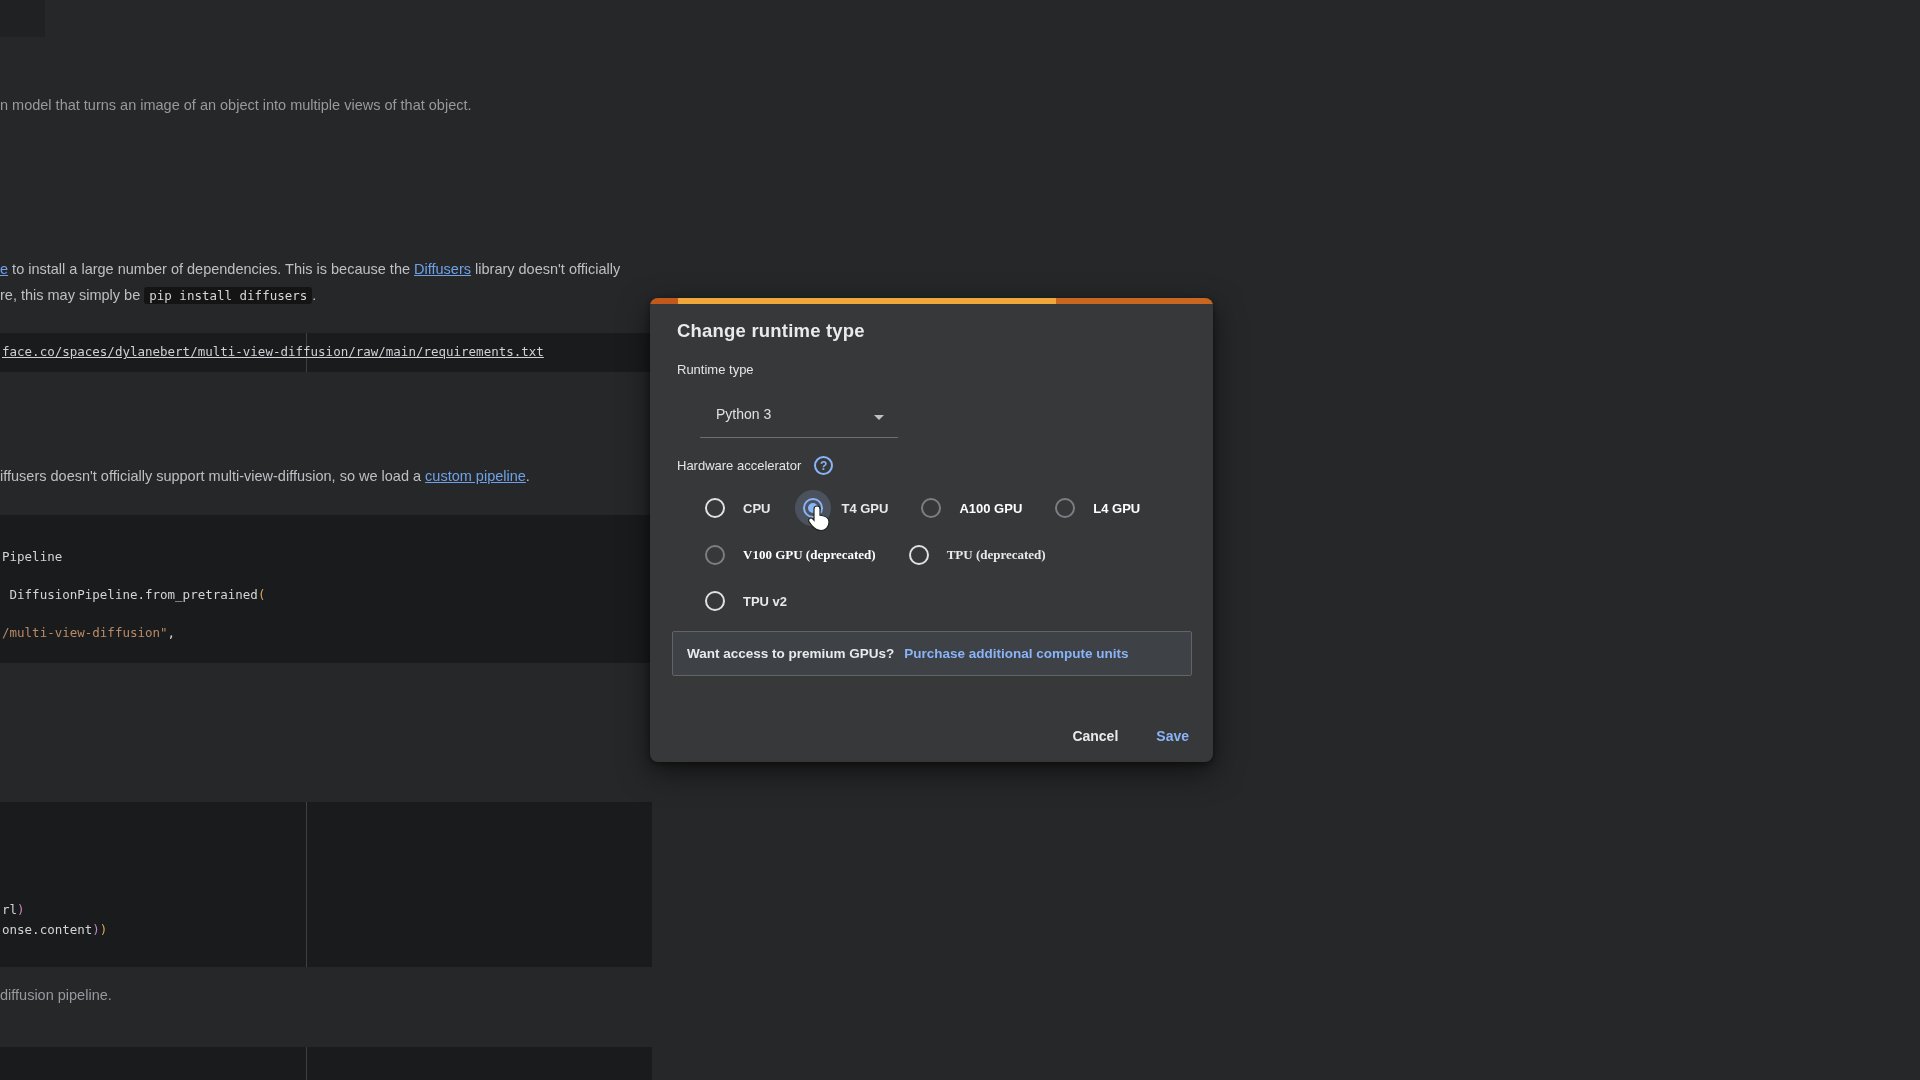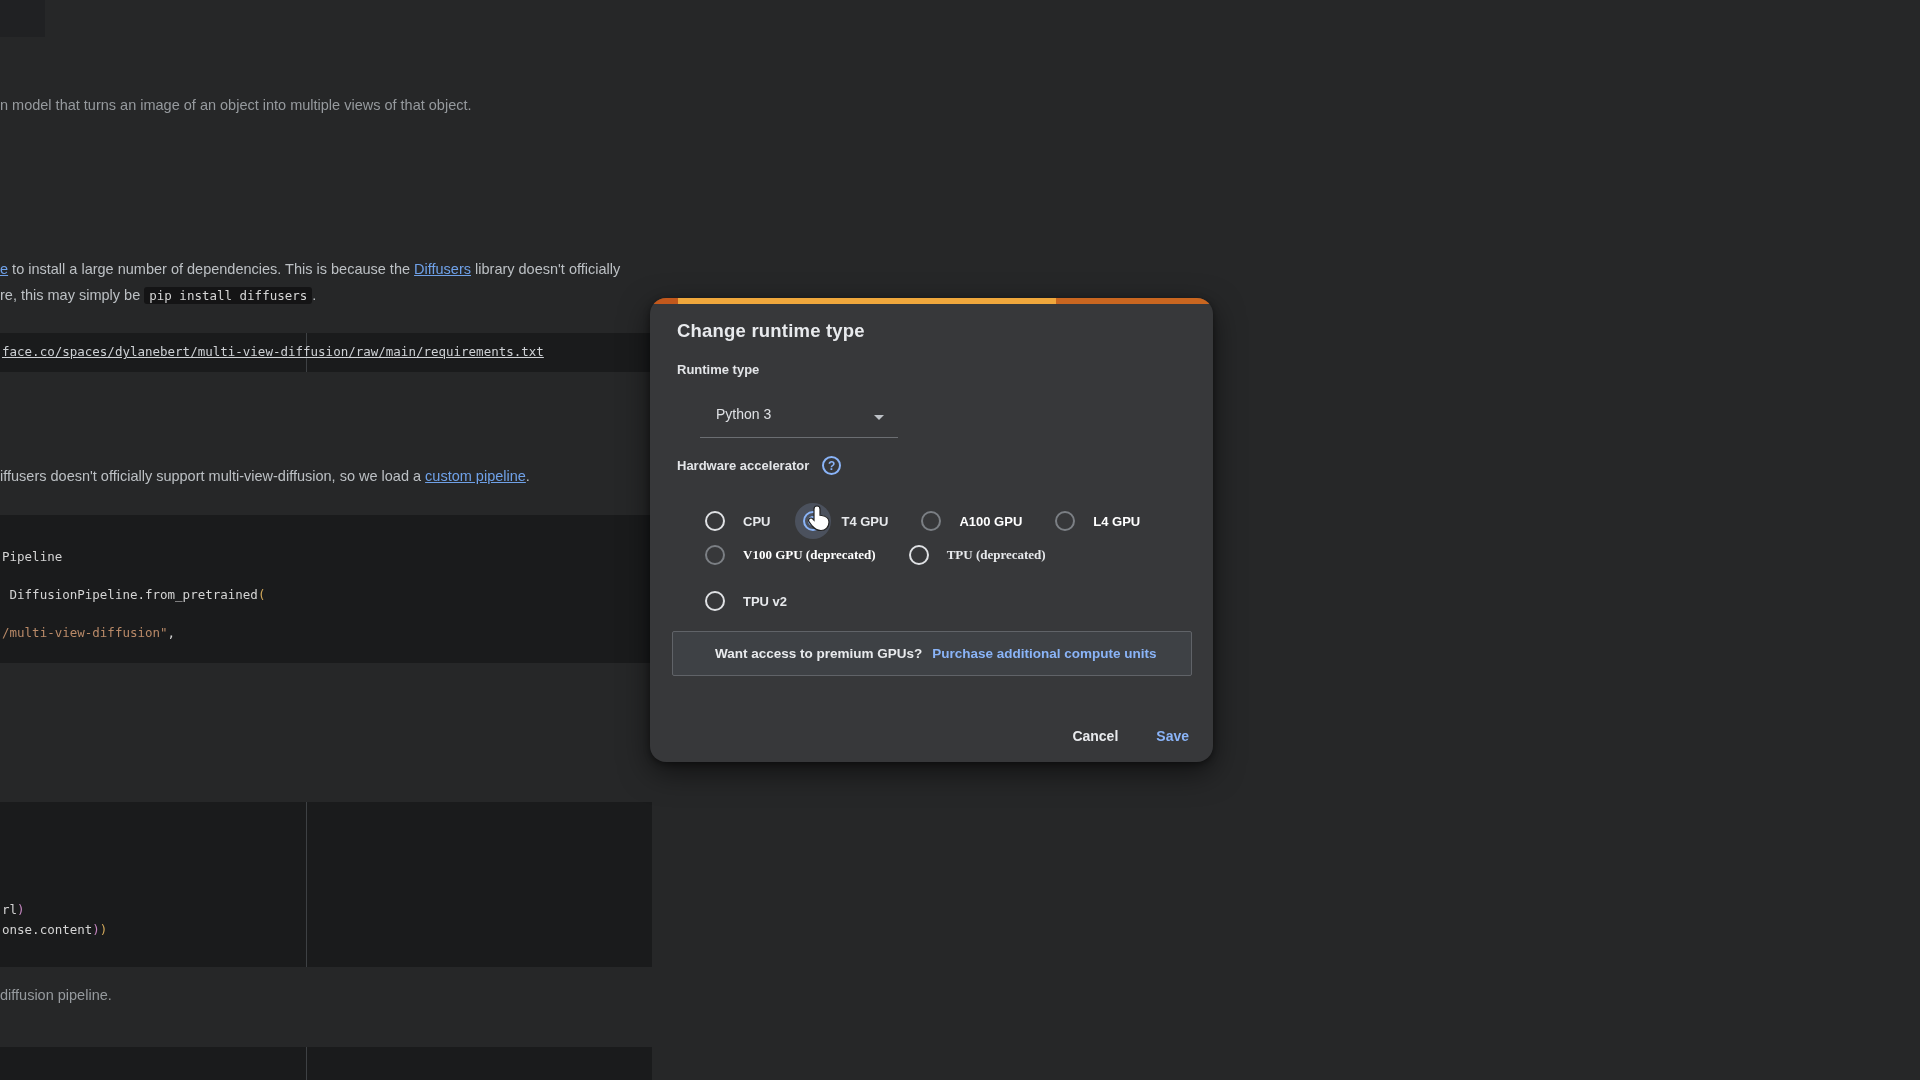--- a/index.html
+++ b/index.html
@@ -37,51 +37,51 @@
   .tok-plain { color:#d4d4d4; }
   .tok-string { color:#b98a68; }
   .tok-gold { color:#d2a85a; }
   .tok-purple { color:#c586c0; }
   .tok-codelink { color:#ced1d5; }
   .tok-underline { text-decoration:underline; }
 
   
   .dialog {
     left:650px; top:298px; width:563px; height:464px;
-    background:#37383a; border-radius:16px; overflow:hidden;
+    background:#37383a; border-radius:8px; overflow:hidden;
     box-shadow:0 10px 30px rgba(0,0,0,0.55), 0 2px 6px rgba(0,0,0,0.4);
   }
   .top-bar { position:absolute; left:0; top:0; right:0; height:6px; display:flex; }
   .top-bar .seg-l { width:28px; }
   .top-bar .seg-m { flex:1; }
   .top-bar .seg-r { width:157px; }
 
   .dialog-title { left:27px; top:22px; font-size:18.5px; font-weight:700; color:#e8eaed; letter-spacing:.2px; }
-  .field-label { left:27px; font-size:13px; font-weight:700; color:#e3e5e8; }
+  .field-label { left:27px; font-size:13px; font-weight:400; color:#e3e5e8; }
 
   .select {
     left:50px; top:98px; width:198px; height:42px; cursor:pointer;
   }
   .select-value { position:absolute; left:16px; top:10px; font-size:14px; color:#dfe1e5; }
   .select-underline { position:absolute; left:0; right:0; bottom:0; height:1px; background:#6b6e72; }
   .chevron {
     position:absolute; right:14px; top:19px; width:0; height:0;
     border-left:5px solid transparent; border-right:5px solid transparent;
     border-top:5px solid #bdc1c6;
   }
 
   .hw-row { left:27px; top:158px; display:flex; align-items:center; gap:13px; }
   .help-icon {
     width:19px; height:19px; border-radius:50%; border:2px solid #8ab4f8;
     color:#8ab4f8; font-size:12px; font-weight:700;
     display:flex; align-items:center; justify-content:center; cursor:pointer;
   }
 
   .radio-row { left:55px; display:flex; gap:33px; height:20px; align-items:center; }
-  .row-0 { top:213px;text-align:right; } .row-1 { top:247px;font-family:Liberation Serif, serif; } .row-2 { top:293px; }
+  .row-0 { top:200px;text-align:right; } .row-1 { top:247px;font-family:Liberation Serif, serif; } .row-2 { top:293px; }
   .radio-option { display:flex; align-items:center; gap:18px; cursor:pointer; position:relative; }
   .radio-circle {
     width:20px; height:20px; border-radius:50%; border:2px solid #dfe1e4;
     position:relative; flex:0 0 auto;
   }
   .radio-label { font-size:13px; font-weight:600; color:#e7e9ec; white-space:nowrap; }
   .radio-option.disabled .radio-circle { border-color:#7b7f84; }
   .radio-option.disabled .radio-label { color:#ffffff; }
   .radio-option.selected .radio-circle { border-color:#8ab4f8; }
   .radio-option.selected .radio-circle::after {
@@ -91,21 +91,21 @@
   .radio-option.hovered .halo {
     position:absolute; left:-8px; top:-8px; width:36px; height:36px; border-radius:50%;
     background:rgba(150,175,220,0.22);
   }
 
   .premium-banner {
     left:22px; top:333px; width:520px; height:45px;
     background:#3e4145; border:1px solid #606368; border-radius:2px;
     display:flex; align-items:center; padding-left:14px; gap:10px;
   }
-  .banner-text { font-size:13.5px; font-weight:700; color:#e8eaed;margin-left:28px; }
+  .banner-text { font-size:13.5px; font-weight:700; color:#e8eaed; }
   .banner-link { font-size:13.5px; font-weight:700; color:#8ab4f8; cursor:pointer; }
 
   .dialog-actions { right:24px; top:420px; height:36px; display:flex; align-items:center; gap:38px; }
   .btn { font-size:14px; font-weight:700; cursor:pointer; background:none; border:none;
          font-family:"Liberation Sans",sans-serif; }
   .btn-cancel { color:#e8eaed; }
   .btn-save { color:#8ab4f8; }
 
   .cursor-icon { position:absolute; left:158px; top:207px; width:24px; height:28px; pointer-events:none; }
 </style>

